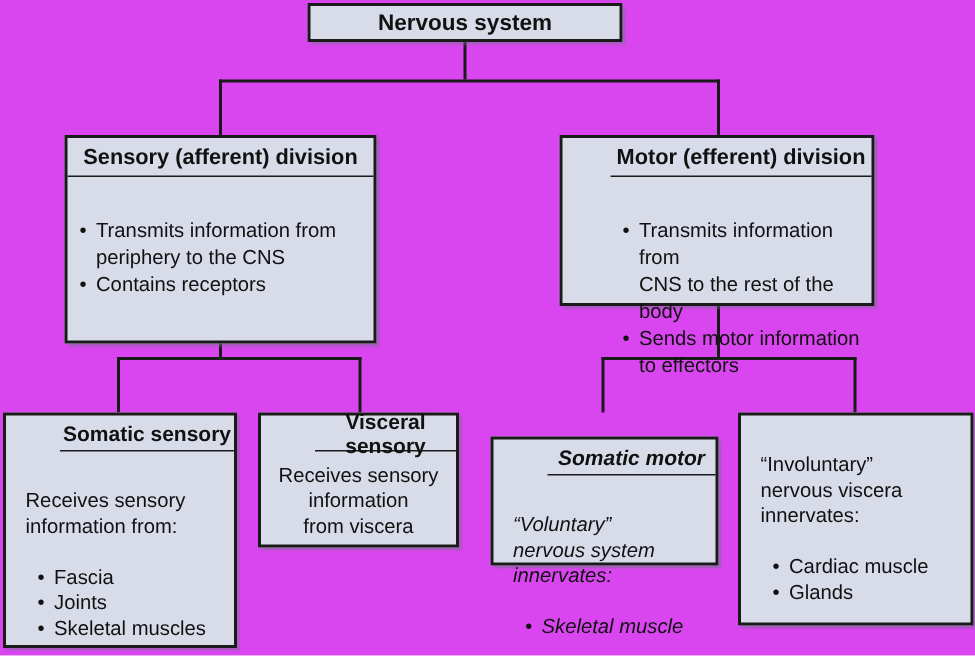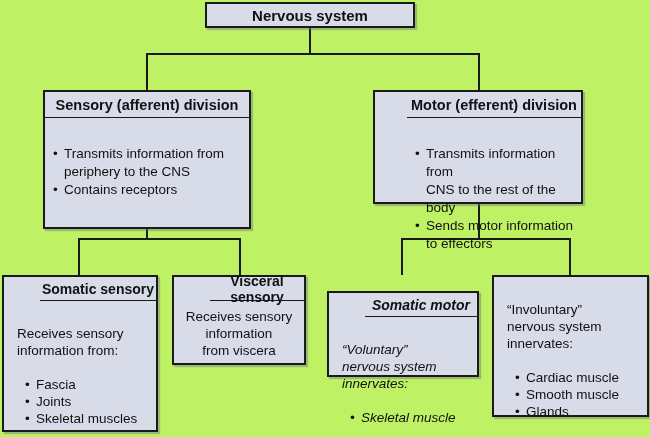--- a/index.html
+++ b/index.html
@@ -1,20 +1,20 @@
 <!DOCTYPE html>
 <html><head>
 <meta charset="utf-8">
 <style>
   html, body { margin: 0; padding: 0; background: #ffffff; }
   .stage {
     position: relative;
     width: 650px;
     height: 437px;
-    background: #bef264;
+    background: #d946ef;
     font-family: "Liberation Sans", "DejaVu Sans", sans-serif;
     color: #111111;
     overflow: hidden;
   }
   .box {
     position: absolute;
     background: #d8dce9;
     border: 2px solid #1a1a1a;
     box-sizing: border-box;
     box-shadow: 2px 2px 1px rgba(110, 115, 130, 0.45);
@@ -118,19 +118,19 @@
       <div>“Voluntary”
 nervous system
 innervates:</div>
       <ul class="bullets"><li>Skeletal muscle</li></ul>
     </div>
   </div>
 
   <div class="box l2" style="left:492px; top:275px; width:157px; height:142px;">
     <div class="body">
       <div>“Involuntary”
-nervous system
+nervous viscera
 innervates:</div>
-      <ul class="bullets"><li>Cardiac muscle</li><li>Smooth muscle</li><li>Glands</li></ul>
+      <ul class="bullets"><li>Cardiac muscle</li><li>Glands</li></ul>
     </div>
   </div>
 
 </div>
 
 </body></html>

